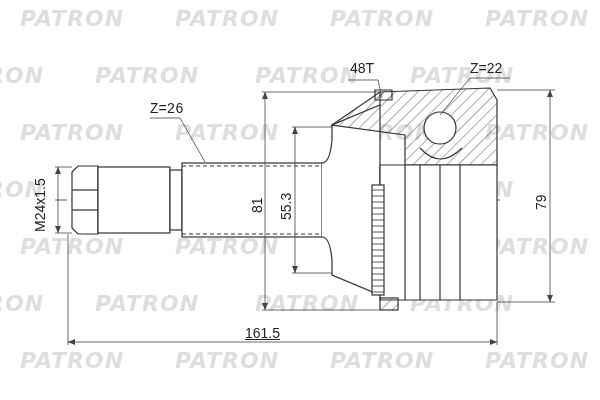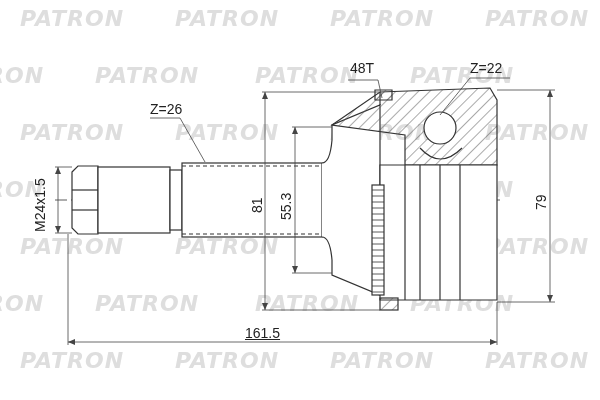--- a/index.html
+++ b/index.html
@@ -138,19 +138,19 @@
         <polygon points="295,273 292,266 298,266"></polygon>
       <polygon points="550,90 547,97 553,97"></polygon>
         <polygon points="550,302 547,295 553,295"></polygon>
       <polygon points="68,342 75,339 75,345"></polygon>
         <polygon points="497,342 490,339 490,345"></polygon>
     </g>
   </svg>
 
   <div class="lbl" style="left:350px;top:60px;">48T</div>
   <div class="lbl" style="left:470px;top:60px;">Z=22</div>
-  <div class="lbl" style="left:150px;top:101px;">Z=26</div>
+  <div class="lbl" style="left:150px;top:101px;font-family:Liberation Mono, monospace;">Z=26</div>
   <div class="vlbl" style="left:32px;top:232px;">M24x1.5</div>
   <div class="vlbl" style="left:249px;top:213px;">81</div>
   <div class="vlbl" style="left:278px;top:220px;">55.3</div>
   <div class="vlbl" style="left:533px;top:210px;">79</div>
   <div class="lbl" style="left:245px;top:325px;text-decoration:underline;">161.5</div>
 </div>
 
 </body></html>

